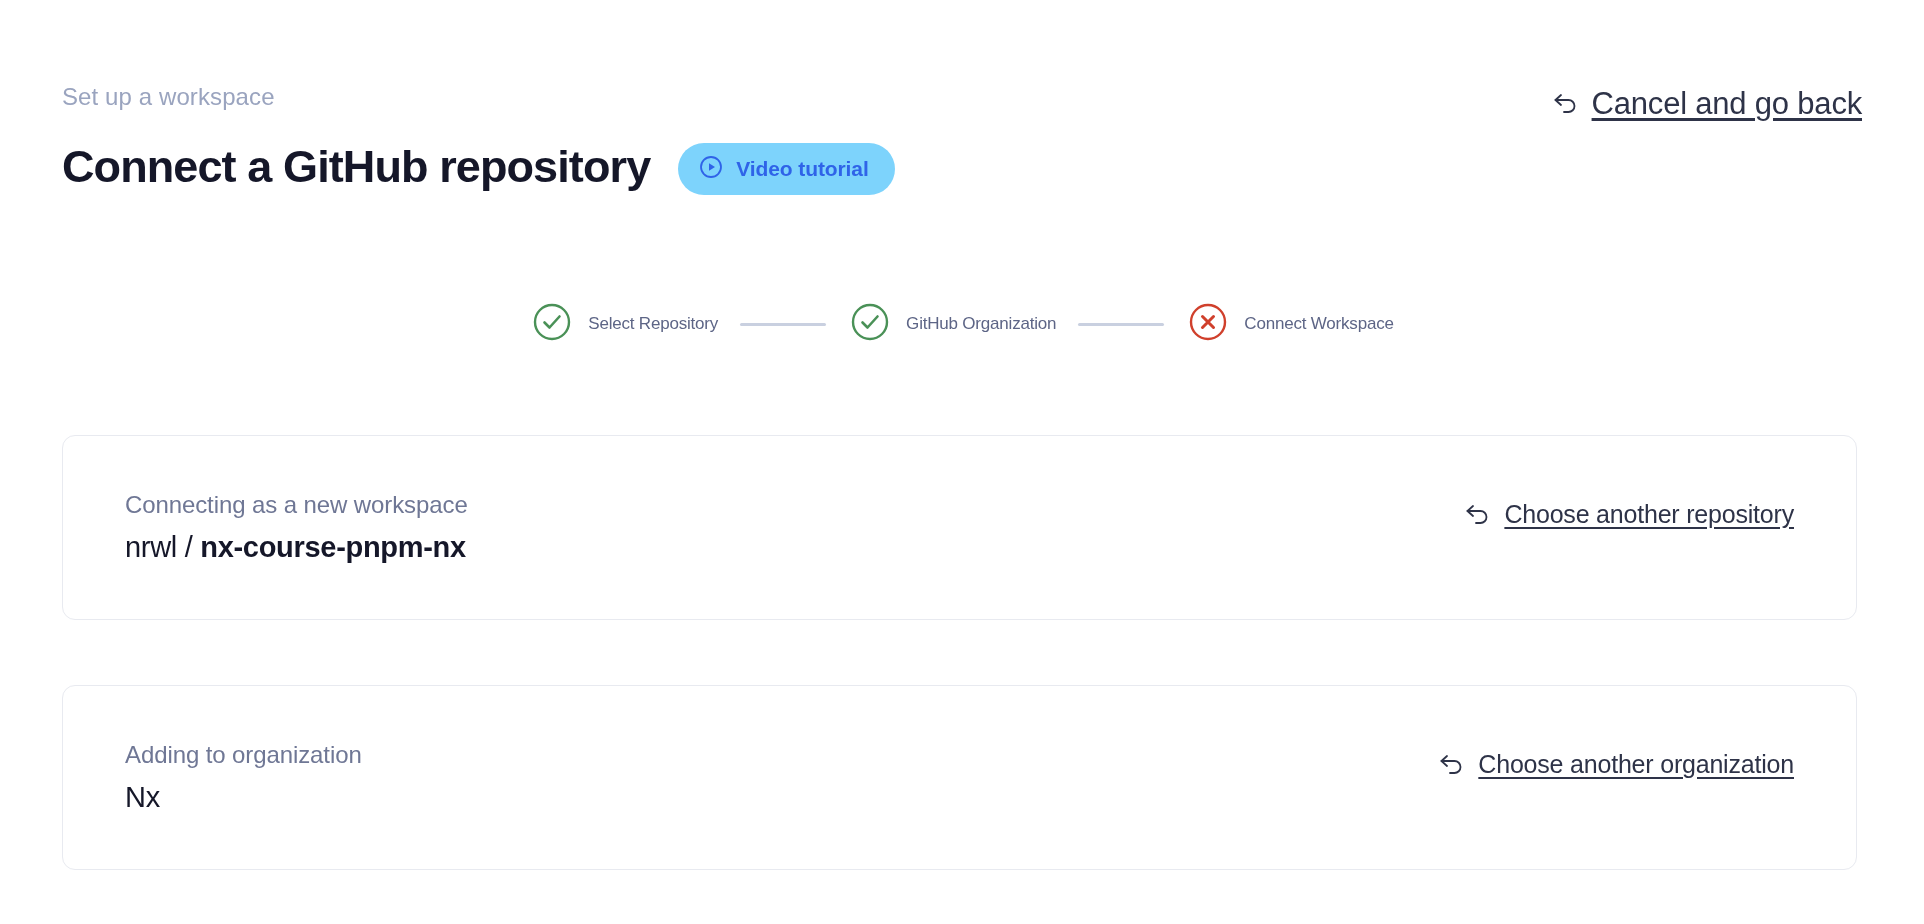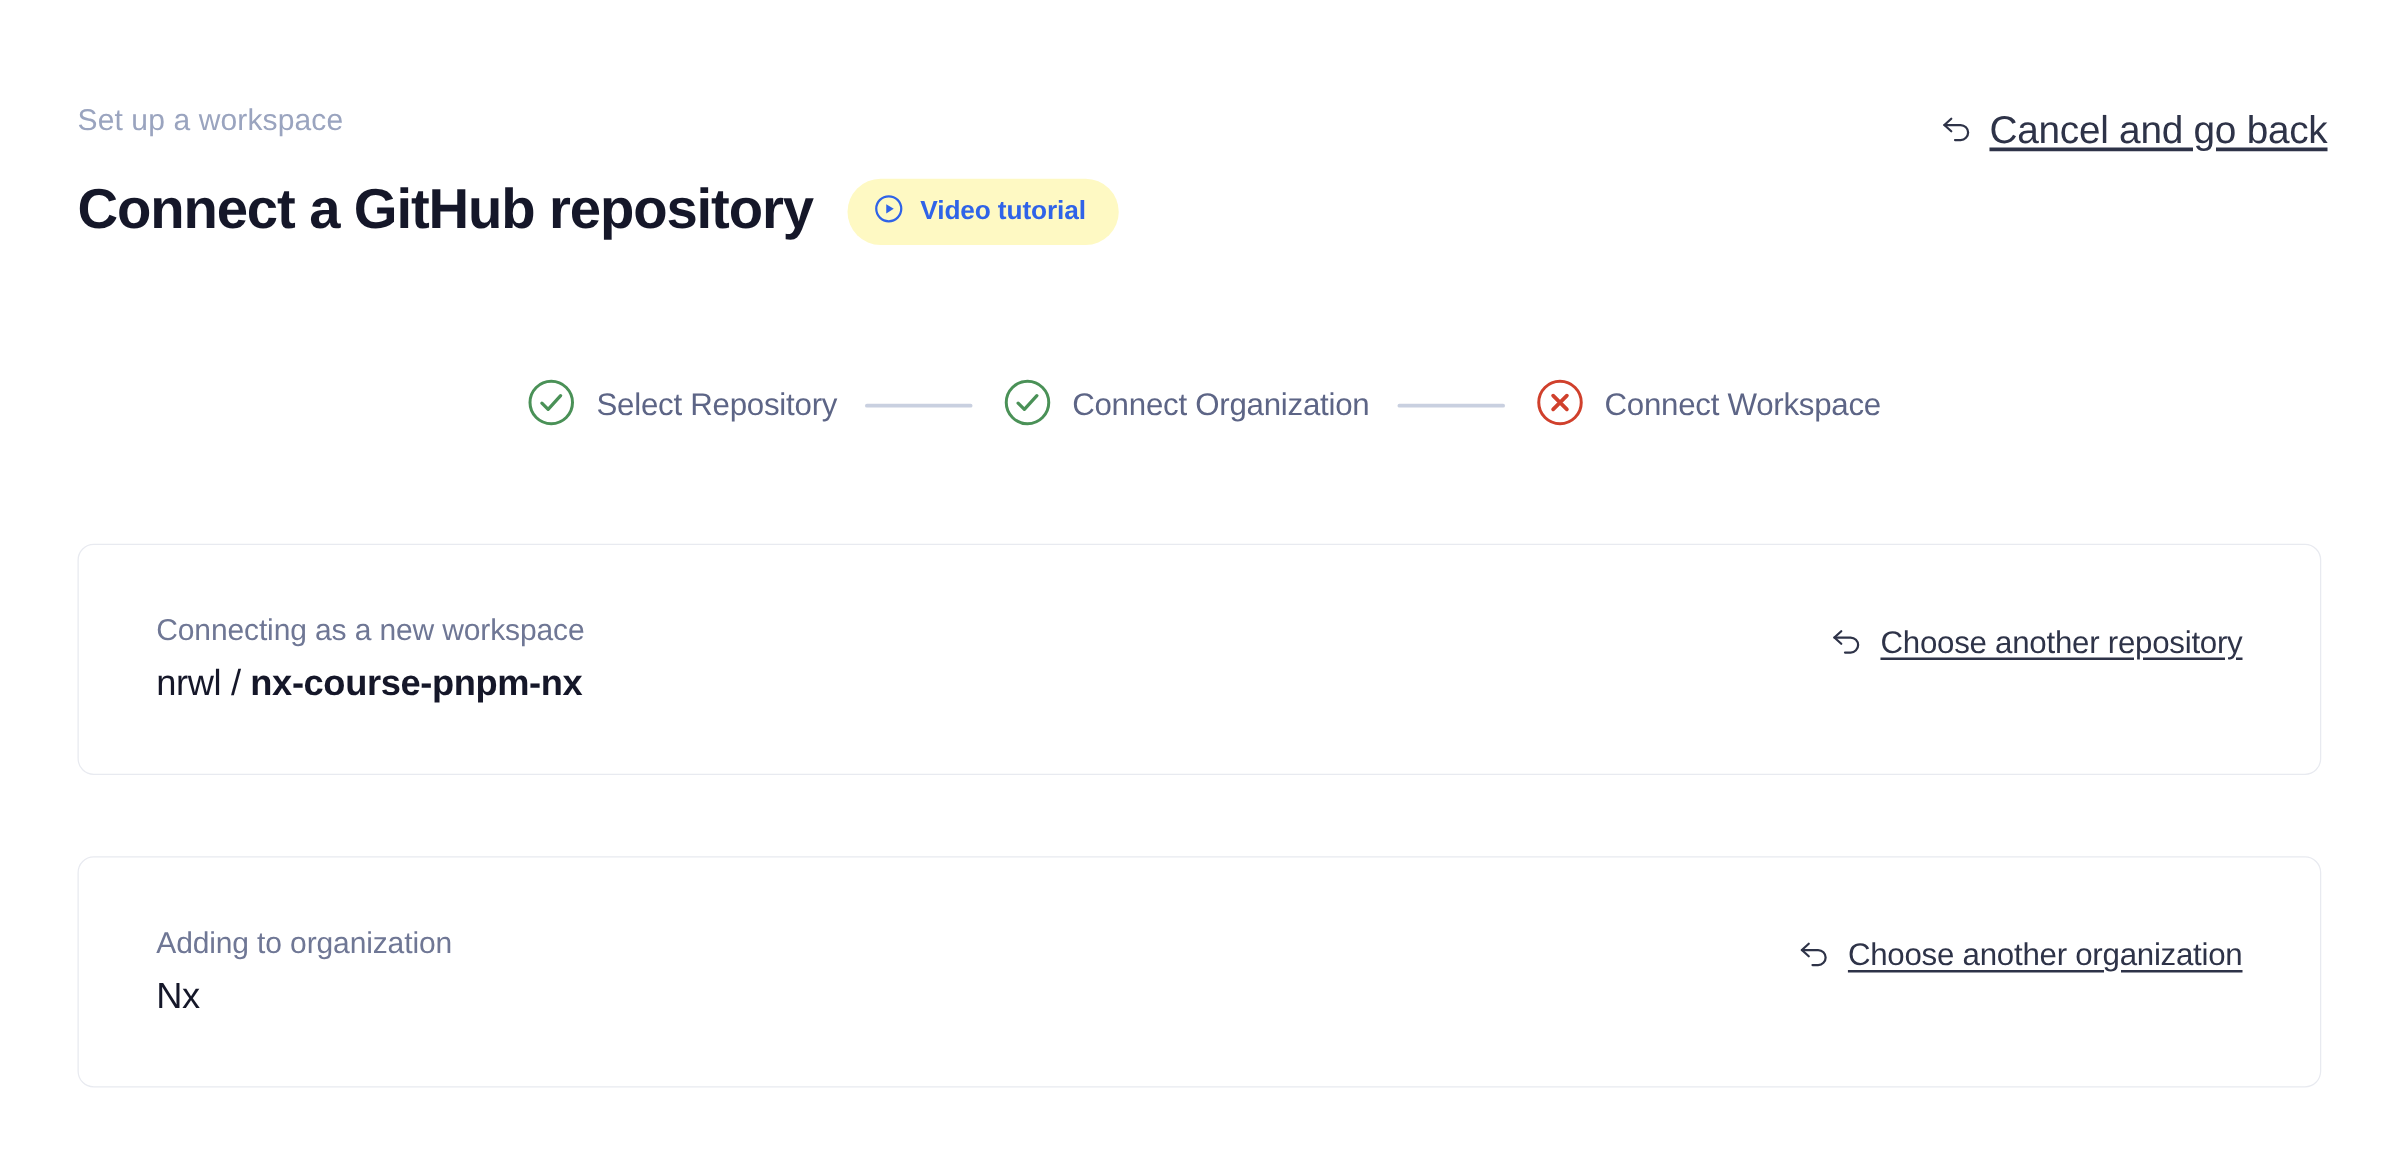--- a/index.html
+++ b/index.html
@@ -42,21 +42,21 @@
     font-weight: bold;
     color: #151729;
     letter-spacing: -0.9px;
     line-height: 54px;
     white-space: nowrap;
   }
   .video-badge {
     display: inline-flex;
     align-items: center;
     gap: 12px;
-    background: #fef9c3;
+    background: #7dd3fc;
     border-radius: 999px;
     padding: 11px 26px 11px 20px;
     cursor: pointer;
     position: relative;
     top: 2px;
   }
   .video-badge-label {
     font-size: 21px;
     font-weight: bold;
     color: #2f63e8;
@@ -95,21 +95,21 @@
     align-items: center;
     justify-content: center;
     gap: 0;
   }
   .step {
     display: flex;
     align-items: center;
     gap: 14px;
   }
   .step-label {
-    font-size: 25px;
+    font-size: 17px;
     color: #5d6586;
     letter-spacing: -0.2px;
     white-space: nowrap;
   }
   .step-connector {
     width: 86px;
     height: 3px;
     background: #c9d0e0;
     border-radius: 2px;
     margin: 0 22px;
@@ -217,21 +217,21 @@
 
     <div class="step-connector"></div>
 
     <div class="step">
       <span class="step-icon">
         <svg width="44" height="44" viewBox="0 0 44 44" fill="none" xmlns="http://www.w3.org/2000/svg">
           <circle cx="22" cy="22" r="17" stroke="#4a9157" stroke-width="2.4"></circle>
           <path d="M14.5 22.5 L19.5 27.5 L29.5 16.5" stroke="#4a9157" stroke-width="2.6" stroke-linecap="round" stroke-linejoin="round"></path>
         </svg>
       </span>
-      <span class="step-label">Connect Organization</span>
+      <span class="step-label">GitHub Organization</span>
     </div>
 
     <div class="step-connector"></div>
 
     <div class="step">
       <span class="step-icon">
         <svg width="44" height="44" viewBox="0 0 44 44" fill="none" xmlns="http://www.w3.org/2000/svg">
           <circle cx="22" cy="22" r="17" stroke="#d0402c" stroke-width="2.4"></circle>
           <path d="M16.5 16.5 L27.5 27.5 M27.5 16.5 L16.5 27.5" stroke="#d0402c" stroke-width="3" stroke-linecap="round"></path>
         </svg>

